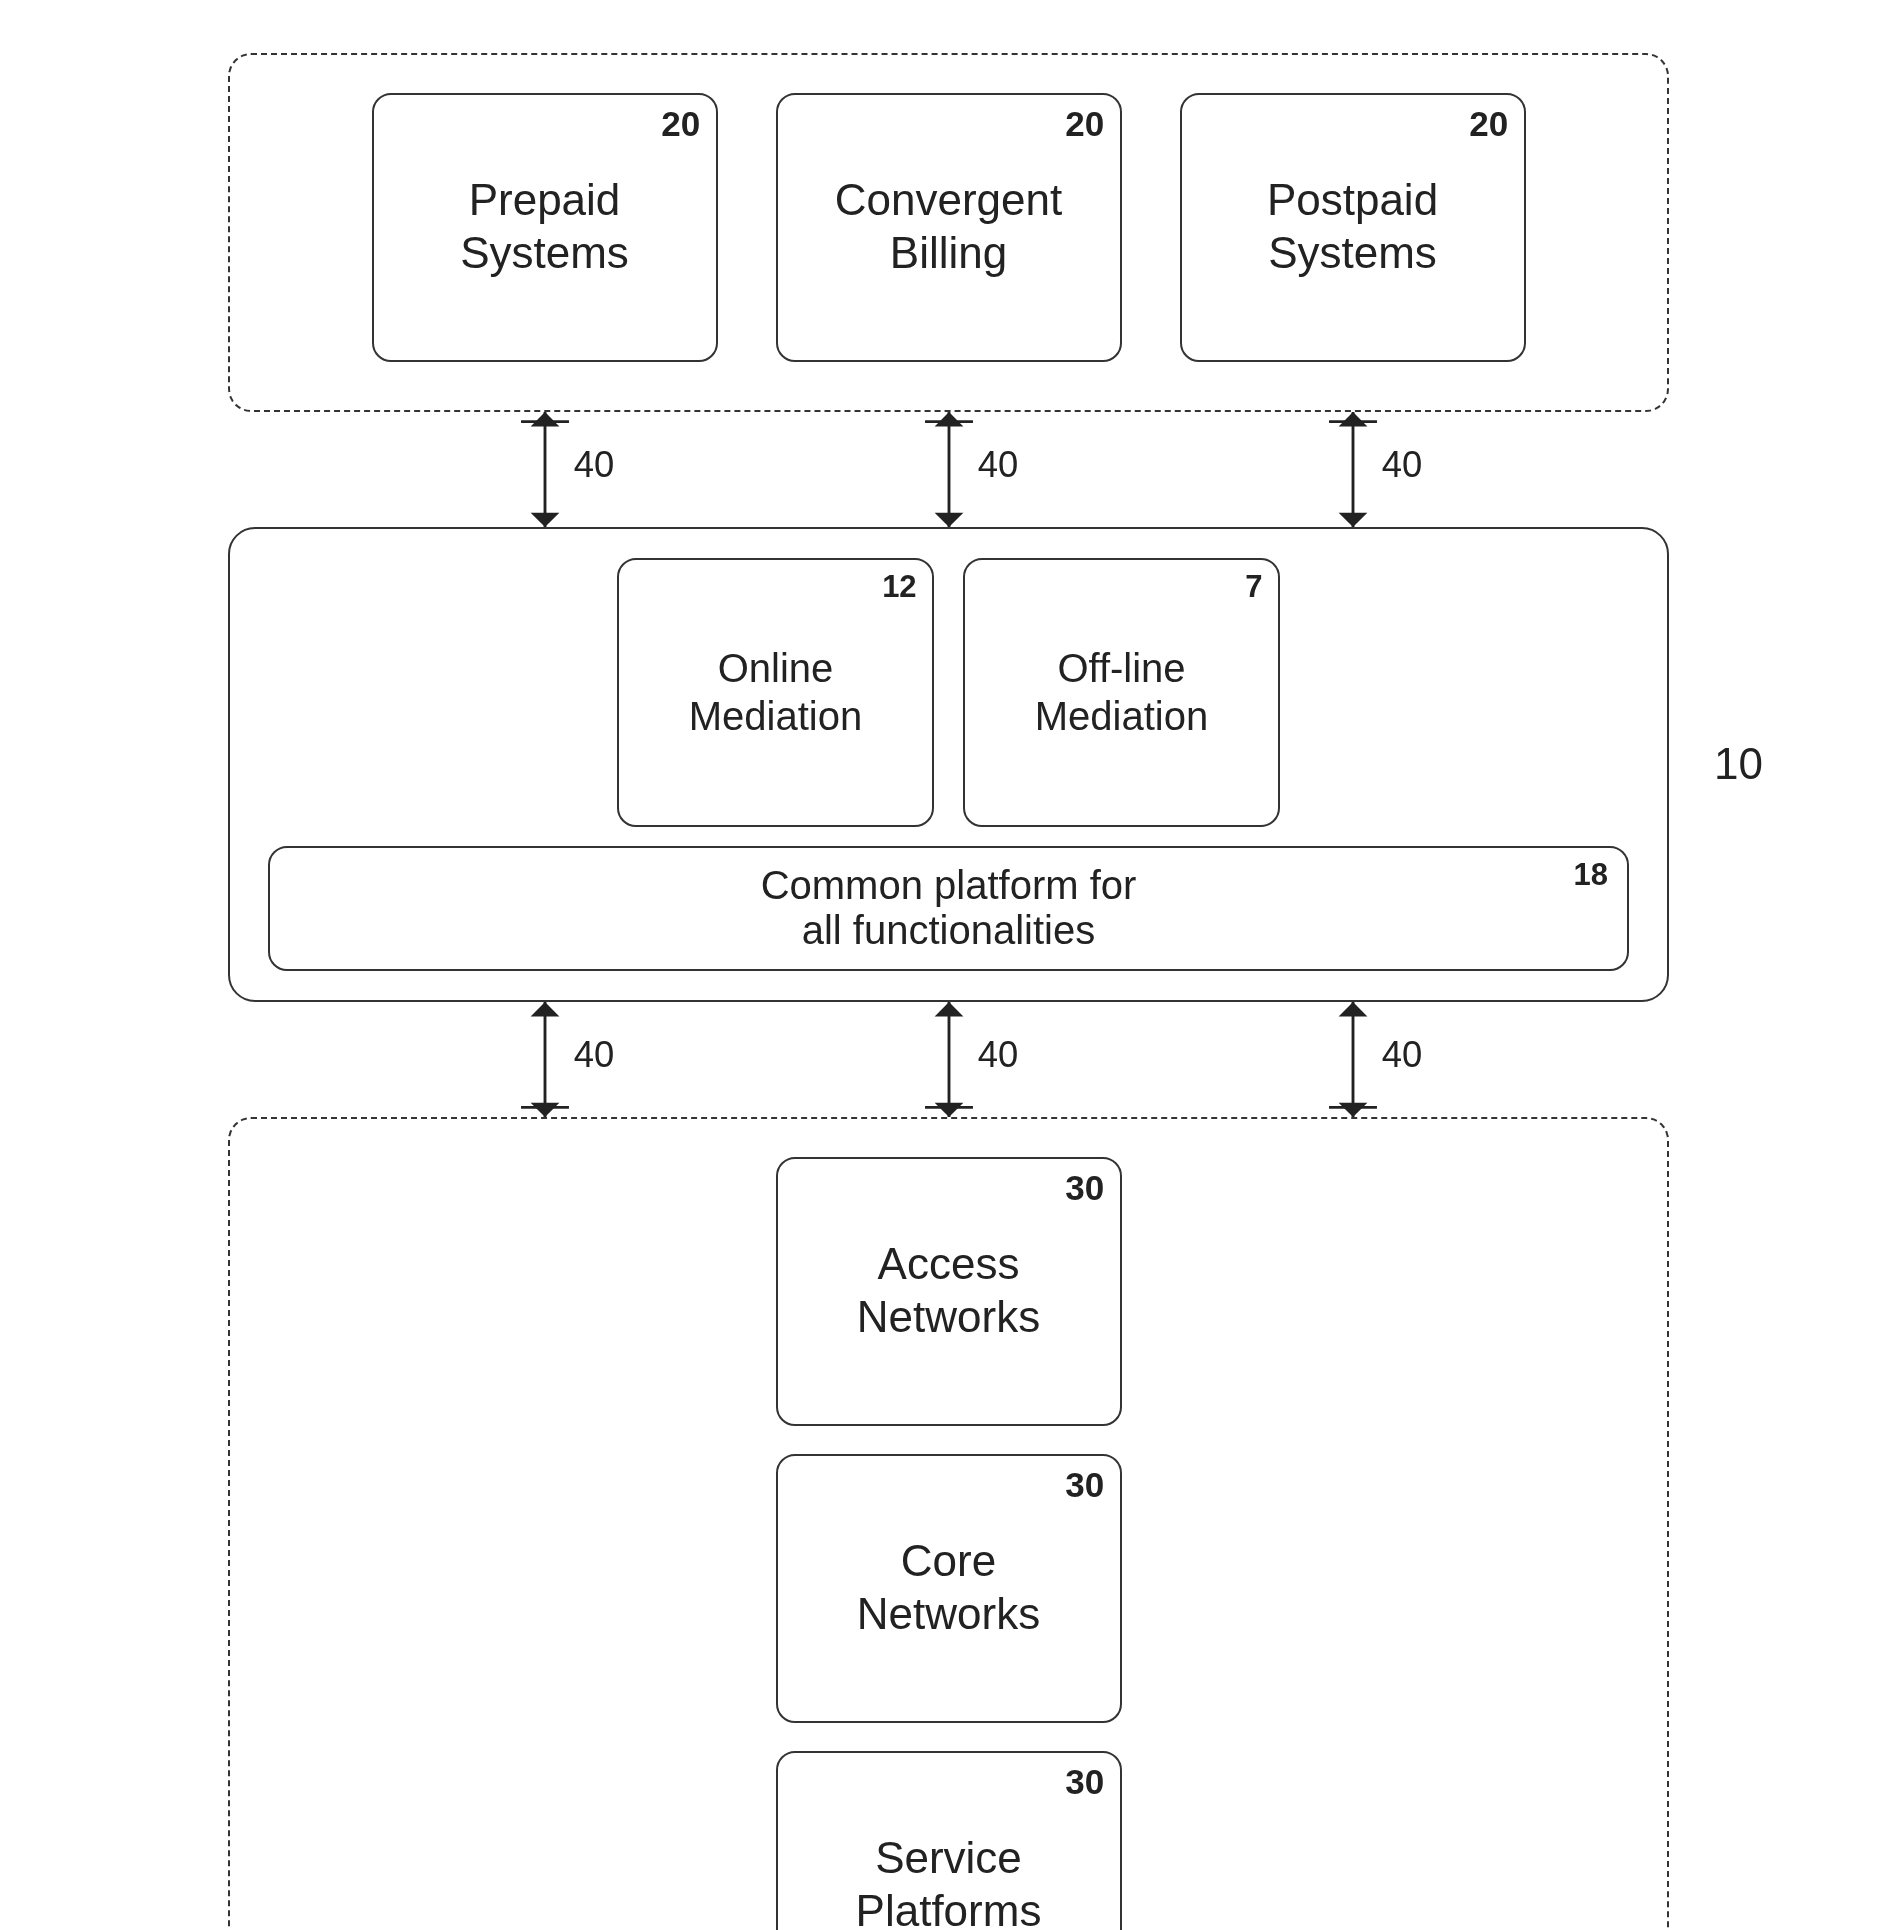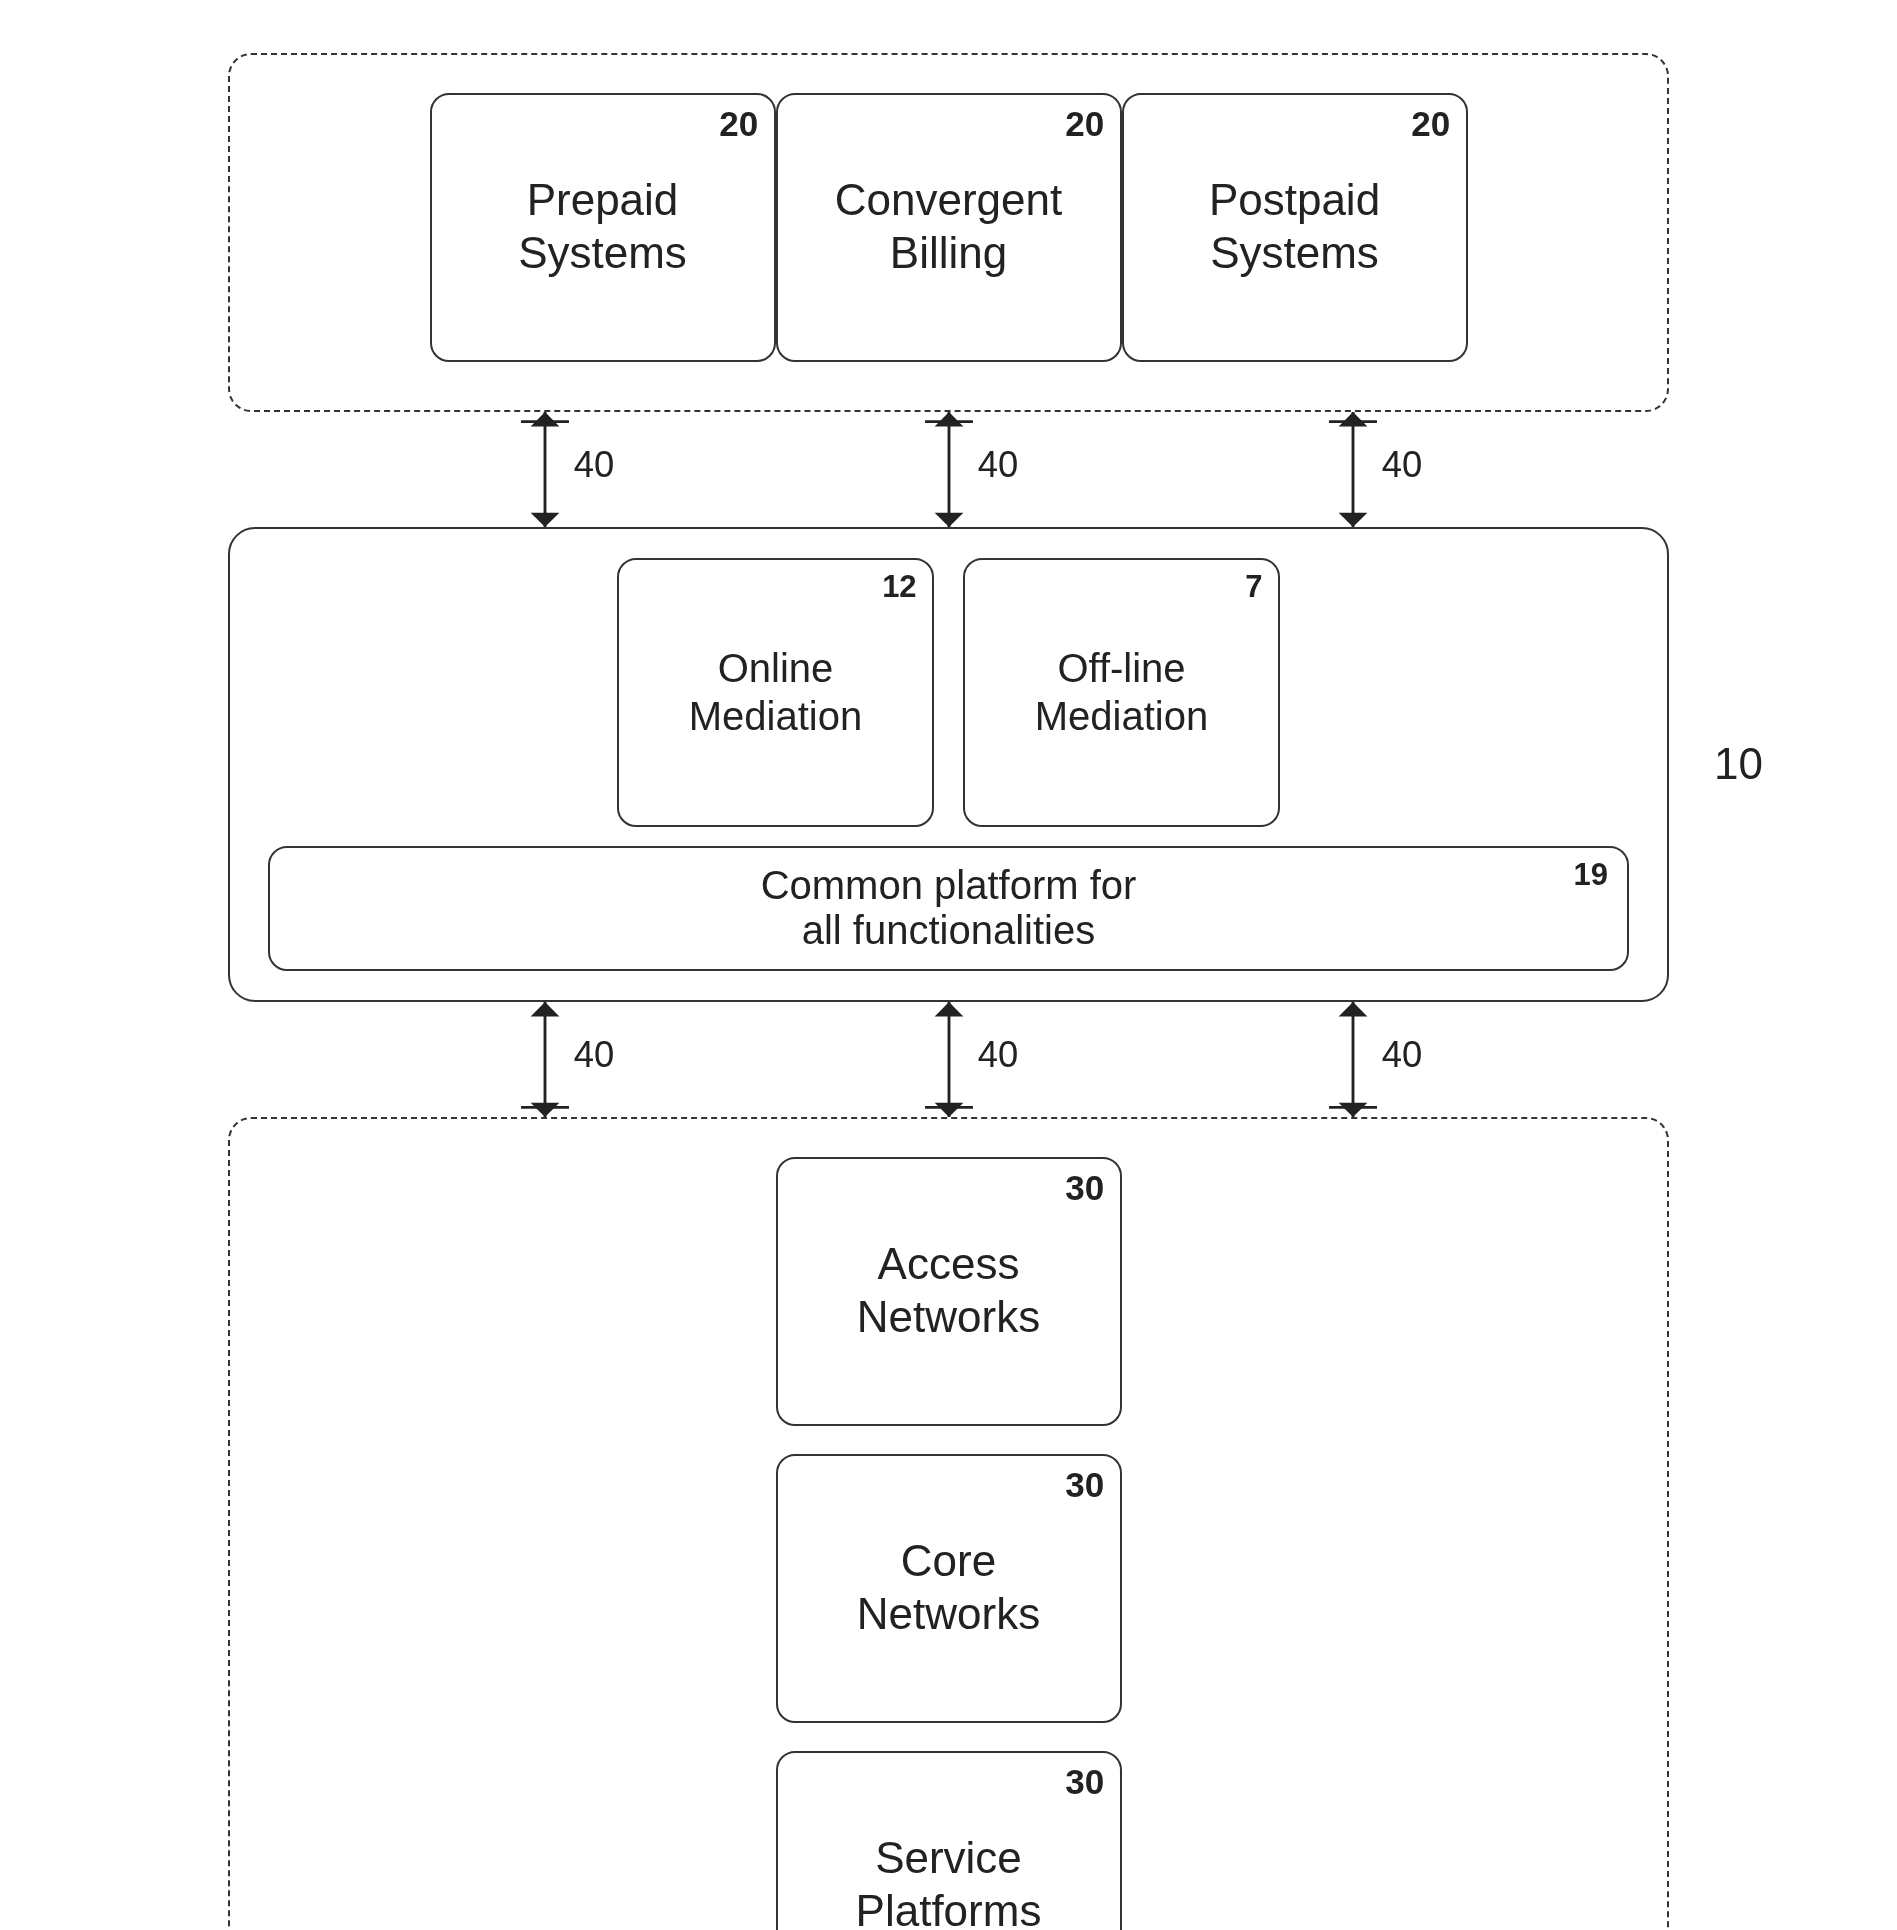--- a/index.html
+++ b/index.html
@@ -22,20 +22,21 @@
       gap: 0;
     }
 
     
     .top-dashed-box {
       border: 2.9px dashed #333;
       border-radius: 23px;
       padding: 38px 48px 48px 48px;
       display: flex;
       flex-direction: row;
+      gap: 58px;
       justify-content: center;
       align-items: center;
       width: 1441px;
     }
 
     
     .middle-solid-box {
       border: 2.9px solid #333;
       border-radius: 27px;
       padding: 29px 38px 29px 38px;
@@ -265,21 +266,21 @@
       </div>
 
 
       <div class="inner-box inner-box-offline">
         <span class="inner-box-number">7</span>
         <span class="inner-box-label">Off-line<br>Mediation</span>
       </div>
     </div>
 
     <div class="common-platform-box">
-      <span class="common-platform-number">19</span>
+      <span class="common-platform-number">18</span>
       <span class="common-platform-label">Common platform for<br>all functionalities</span>
     </div>
   </div>
 
   <div class="arrow-row">
 
     <div class="arrow-col">
       <svg class="arrow-svg" width="346" height="115" viewBox="0 0 360 120">
         <line x1="180" y1="0" x2="180" y2="120" stroke="#222" stroke-width="3"></line>
         <line x1="155" y1="110" x2="205" y2="110" stroke="#222" stroke-width="3"></line>

